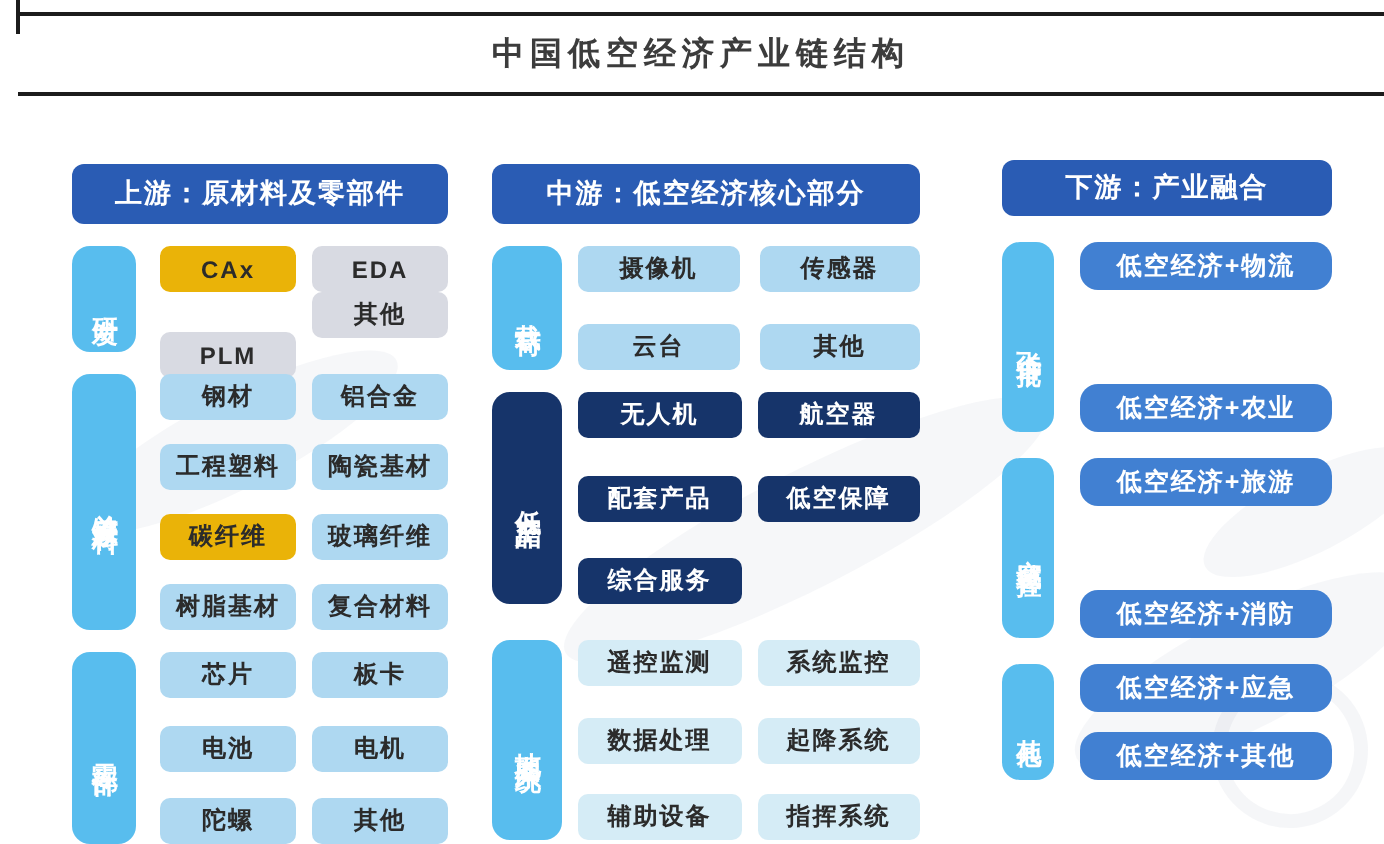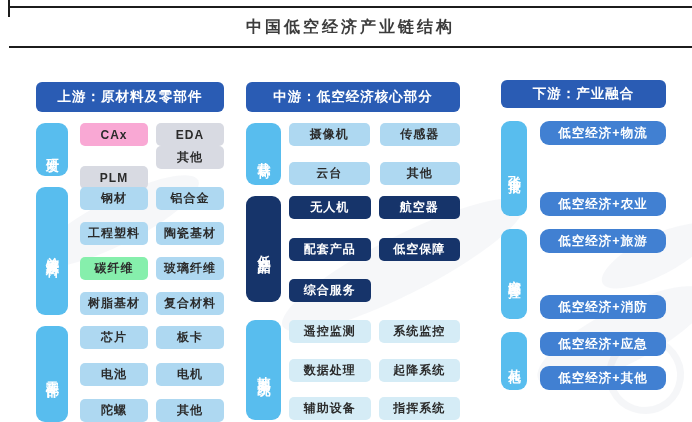--- a/index.html
+++ b/index.html
@@ -75,34 +75,34 @@
   <div class="wm wm2"></div>
   <div class="wm wm3"></div>
   <div class="wm wm4"></div>
   <div class="wm-ring"></div>
 
   <section class="column" id="col-0">
       <div class="col-header" style="background: rgb(42, 92, 180); color: rgb(255, 255, 255);">上游：原材料及零部件</div>
       <div class="group g0">
         <div class="vlabel" style="background: rgb(88, 189, 238); color: rgb(255, 255, 255);">研发</div>
         <div class="items" style="grid-template-columns: repeat(2, 1fr);">
-          <div class="item" style="background: #f9a8d4; color: rgb(43, 43, 43);">CAx</div>
+          <div class="item" style="background: #eab308; color: rgb(43, 43, 43);">CAx</div>
           <div class="item" style="background: rgb(216, 218, 226); color: rgb(43, 43, 43);">EDA</div>
           <div class="item" style="background: rgb(216, 218, 226); color: rgb(43, 43, 43); margin-top: 20px;">PLM</div>
           <div class="item" style="background: rgb(216, 218, 226); color: rgb(43, 43, 43);">其他</div>
         </div>
       </div>
       <div class="group g1">
         <div class="vlabel" style="background: rgb(88, 189, 238); color: rgb(255, 255, 255);">关键原材料</div>
         <div class="items" style="grid-template-columns: repeat(2, 1fr);">
           <div class="item" style="background: rgb(174, 216, 241); color: rgb(43, 43, 43);">钢材</div>
           <div class="item" style="background: rgb(174, 216, 241); color: rgb(43, 43, 43);">铝合金</div>
           <div class="item" style="background: rgb(174, 216, 241); color: rgb(43, 43, 43);">工程塑料</div>
           <div class="item" style="background: rgb(174, 216, 241); color: rgb(43, 43, 43);">陶瓷基材</div>
-          <div class="item" style="background: #86efac; color: rgb(43, 43, 43);">碳纤维</div>
+          <div class="item" style="background: #eab308; color: rgb(43, 43, 43);">碳纤维</div>
           <div class="item" style="background: rgb(174, 216, 241); color: rgb(43, 43, 43);">玻璃纤维</div>
           <div class="item" style="background: rgb(174, 216, 241); color: rgb(43, 43, 43);">树脂基材</div>
           <div class="item" style="background: rgb(174, 216, 241); color: rgb(43, 43, 43);">复合材料</div>
         </div>
       </div>
       <div class="group g2">
         <div class="vlabel" style="background: rgb(88, 189, 238); color: rgb(255, 255, 255);">零部件</div>
         <div class="items" style="grid-template-columns: repeat(2, 1fr);">
           <div class="item" style="background: rgb(174, 216, 241); color: rgb(43, 43, 43);">芯片</div>
           <div class="item" style="background: rgb(174, 216, 241); color: rgb(43, 43, 43);">板卡</div>

